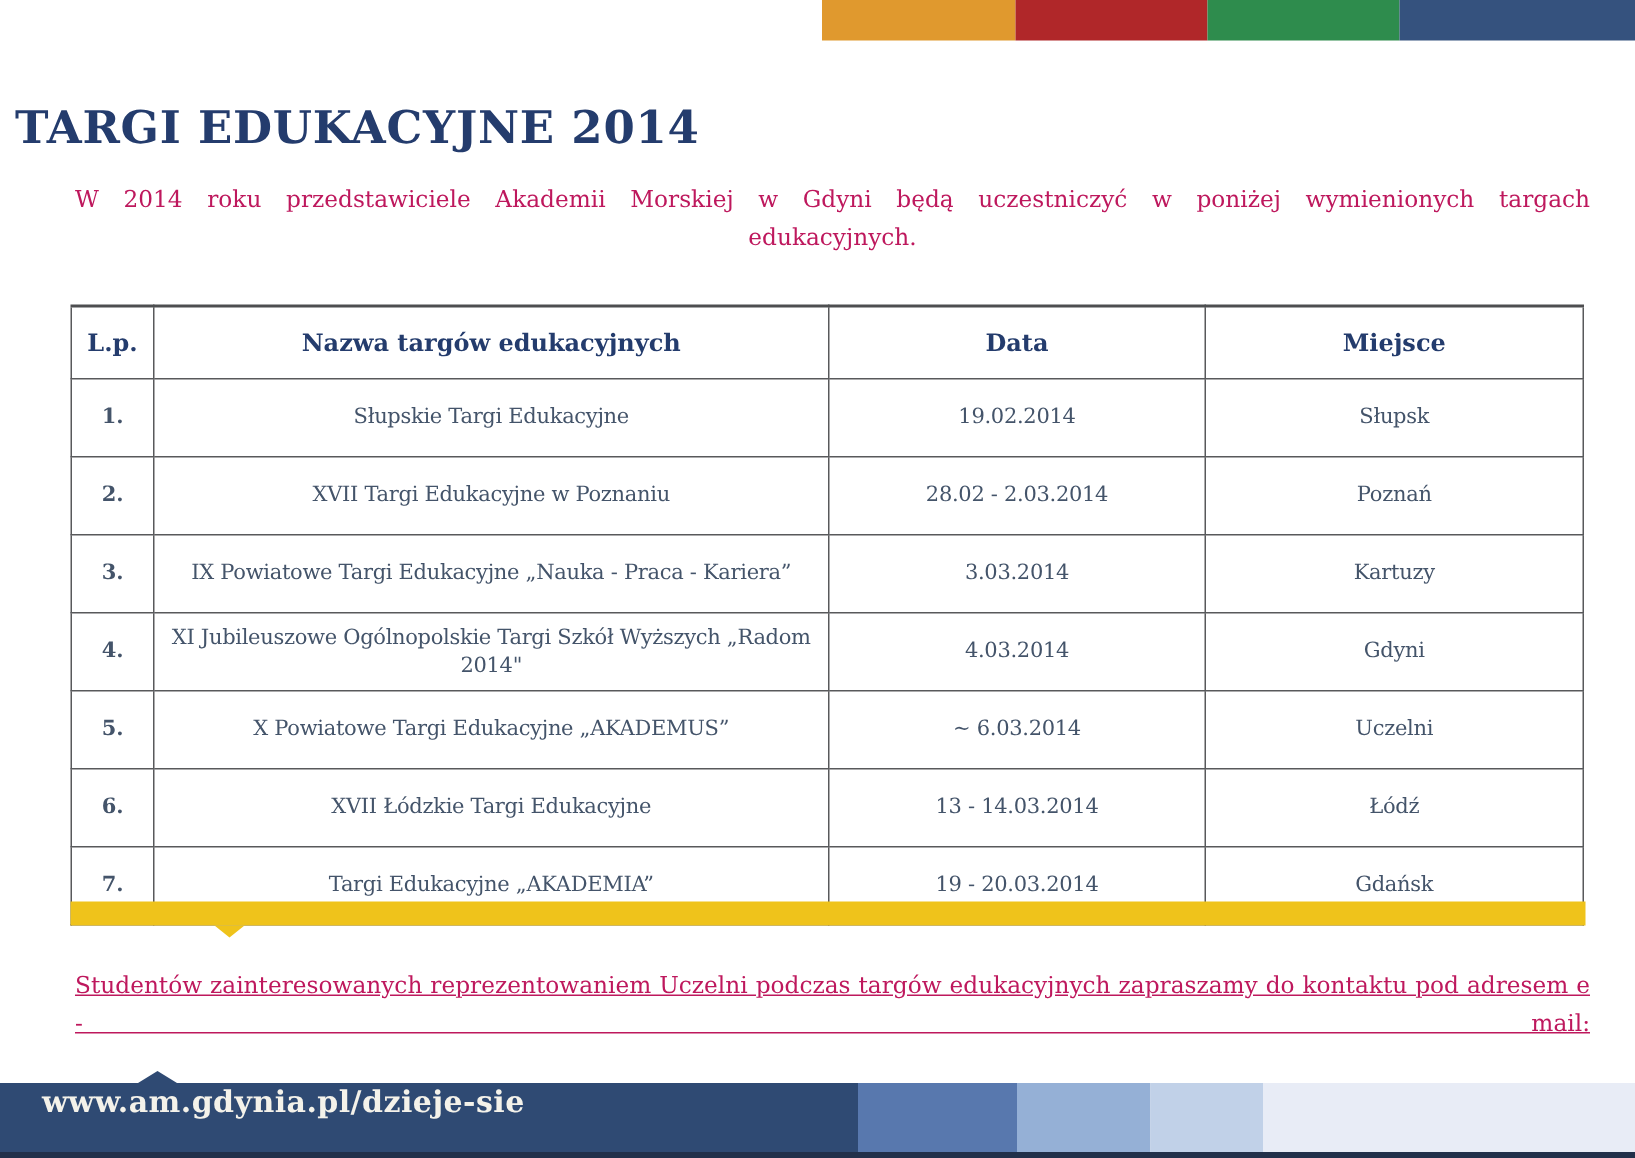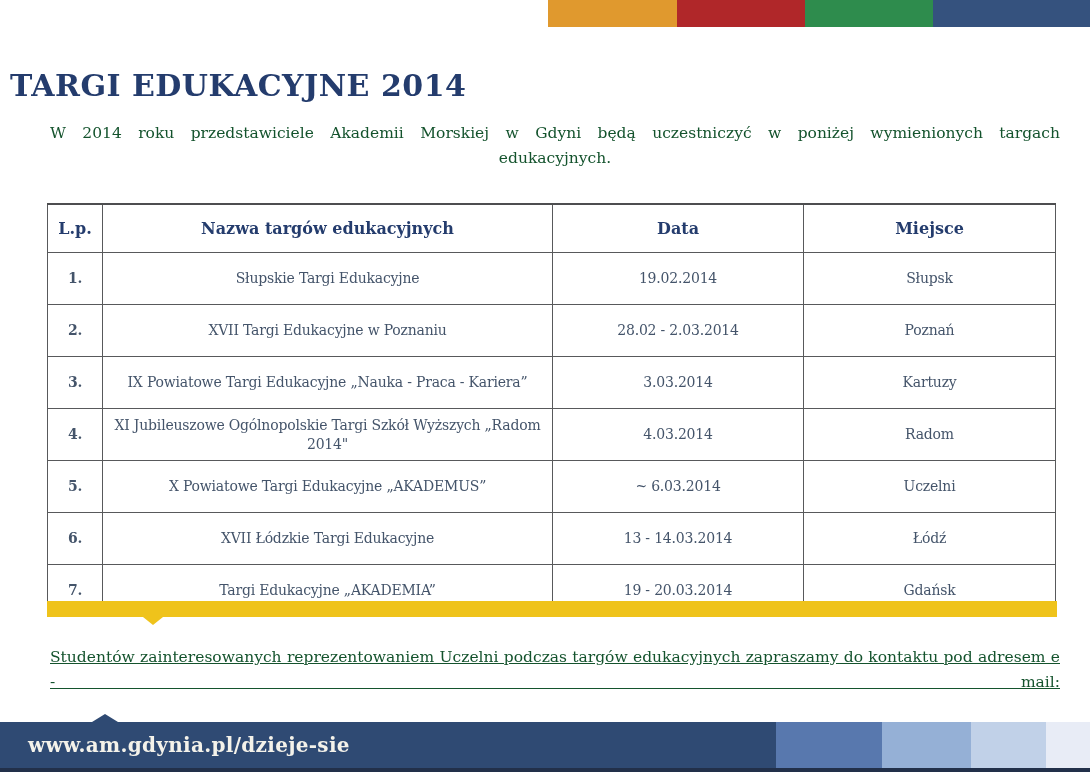--- a/index.html
+++ b/index.html
@@ -19,21 +19,21 @@
   
   .page-title {
     position:absolute; top:64px; left:6px; width:100%; margin:4px;
     text-align:left; font-size:30px; font-weight:bold;
     color:#243C6D; letter-spacing:0.5px;
   }
 
   
   .para {
     position:absolute; left:50px; width:1010px; margin:0;
-    font-size:15.5px; line-height:25px; color:#14532d;
+    font-size:15.5px; line-height:25px; color:#be185d;
   }
   .para-intro   { top:121px; }
   .para-contact { top:645px;text-decoration:underline; }
   .line-justify { display:block; text-align:justify; text-align-last:justify; white-space:normal; }
   .line-plain   { display:block; text-align:center; }
 
   
   table.fairs {
     position:absolute; left:47px; top:203px; width:1008px;
     border-collapse:collapse; table-layout:fixed;
@@ -60,21 +60,21 @@
   .yellow-tail {
     position:absolute; top:16px; left:96px; width:0; height:0;
     border-left:10px solid transparent; border-right:10px solid transparent;
     border-top:8px solid #EFC31B;
   }
 
   
   .footer { position:absolute; left:0; bottom:0; width:1090px; height:50px; }
   .footer-row { display:flex; height:46px; }
   .footer-row .fseg { height:100%; }
-  .fseg0 { width:776px; background:#2F4A73; display:flex; align-items:center; padding-left:28px; box-sizing:border-box; }
+  .fseg0 { width:572px; background:#2F4A73; display:flex; padding-left:28px; box-sizing:border-box; }
   .fseg1 { width:106px; background:#5878AE; }
   .fseg2 { width:89px;  background:#95B0D6; }
   .fseg3 { width:75px;  background:#C1D1E8; }
   .fseg4 { flex:1;      background:#E8ECF6; }
   .footer-strip { height:4px; background:#22304A; }
   .footer-notch {
     position:absolute; top:-8px; left:92px; width:0; height:0;
     border-left:13px solid transparent; border-right:13px solid transparent;
     border-bottom:8px solid #2F4A73;
   }
@@ -130,21 +130,21 @@
       <tr>
         <td class="col-lp">3.</td>
         <td>IX Powiatowe Targi Edukacyjne „Nauka - Praca - Kariera”</td>
         <td>3.03.2014</td>
         <td>Kartuzy</td>
       </tr>
       <tr>
         <td class="col-lp">4.</td>
         <td>XI Jubileuszowe Ogólnopolskie Targi Szkół Wyższych „Radom 2014"</td>
         <td>4.03.2014</td>
-        <td>Radom</td>
+        <td>Gdyni</td>
       </tr>
       <tr>
         <td class="col-lp">5.</td>
         <td>X Powiatowe Targi Edukacyjne „AKADEMUS”</td>
         <td>~ 6.03.2014</td>
         <td>Uczelni</td>
       </tr>
       <tr>
         <td class="col-lp">6.</td>
         <td>XVII Łódzkie Targi Edukacyjne</td>

